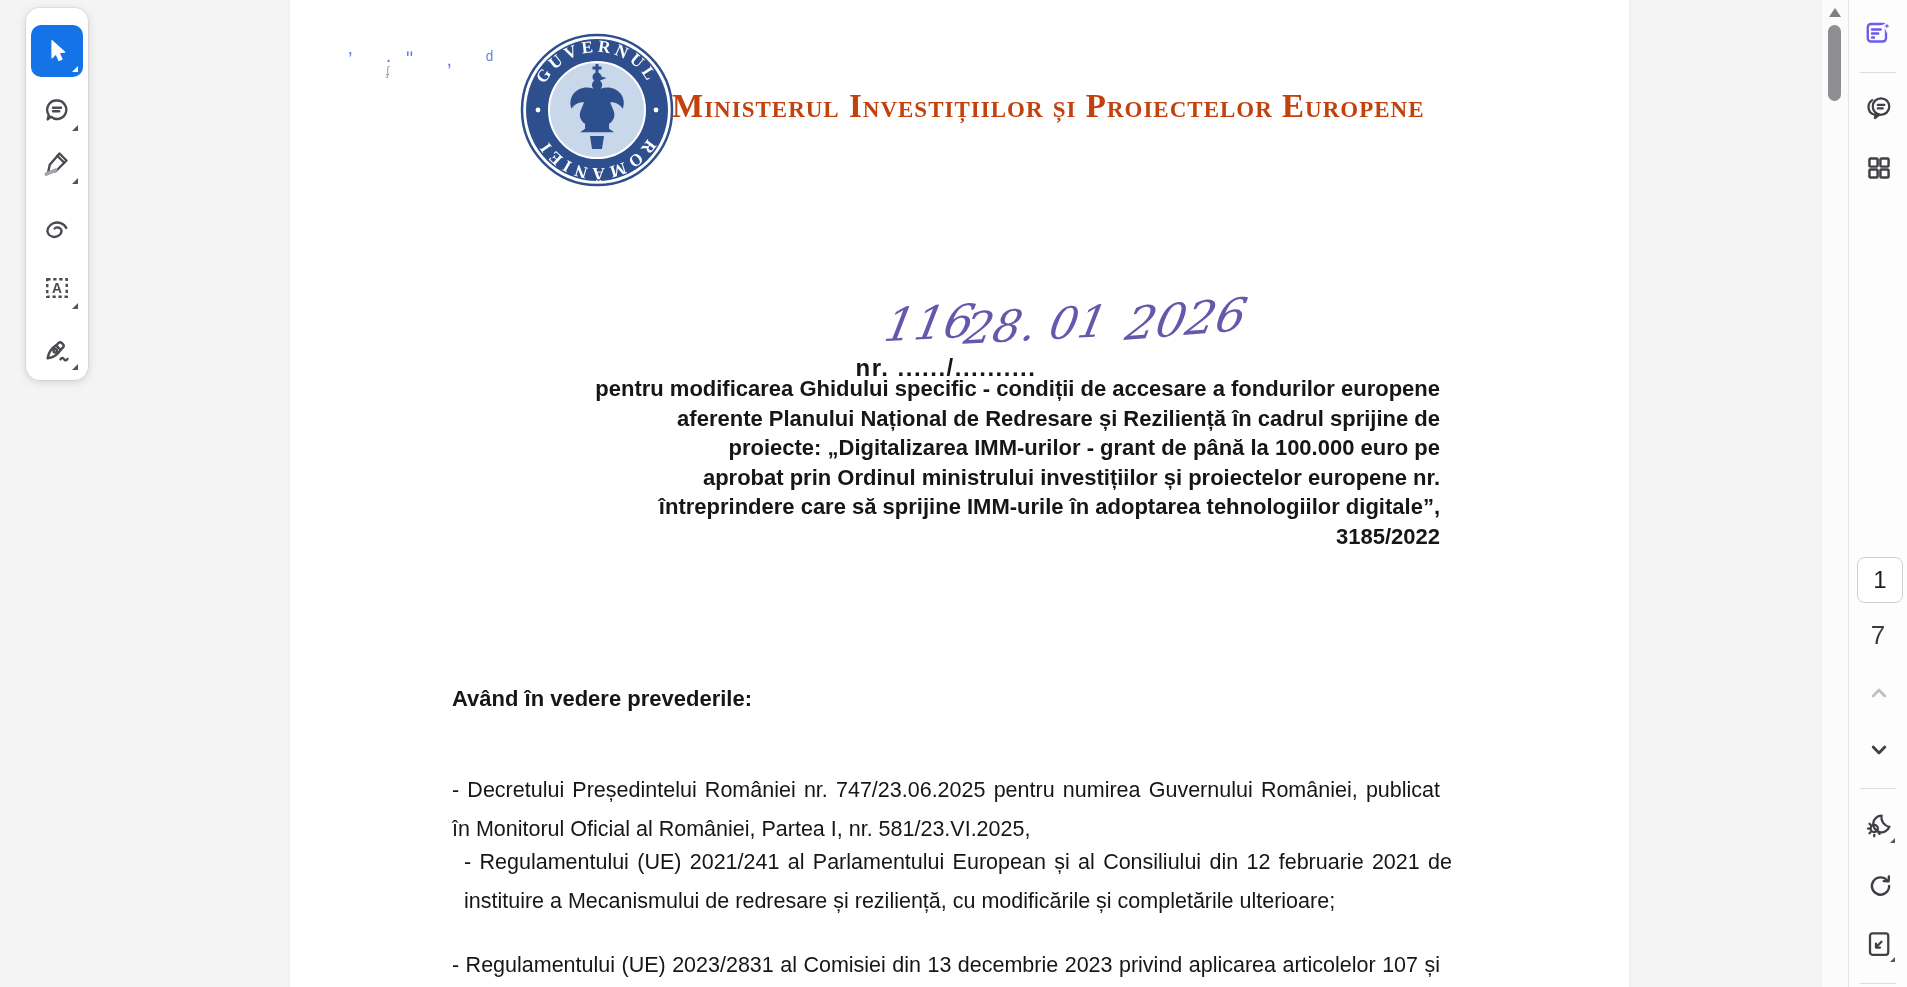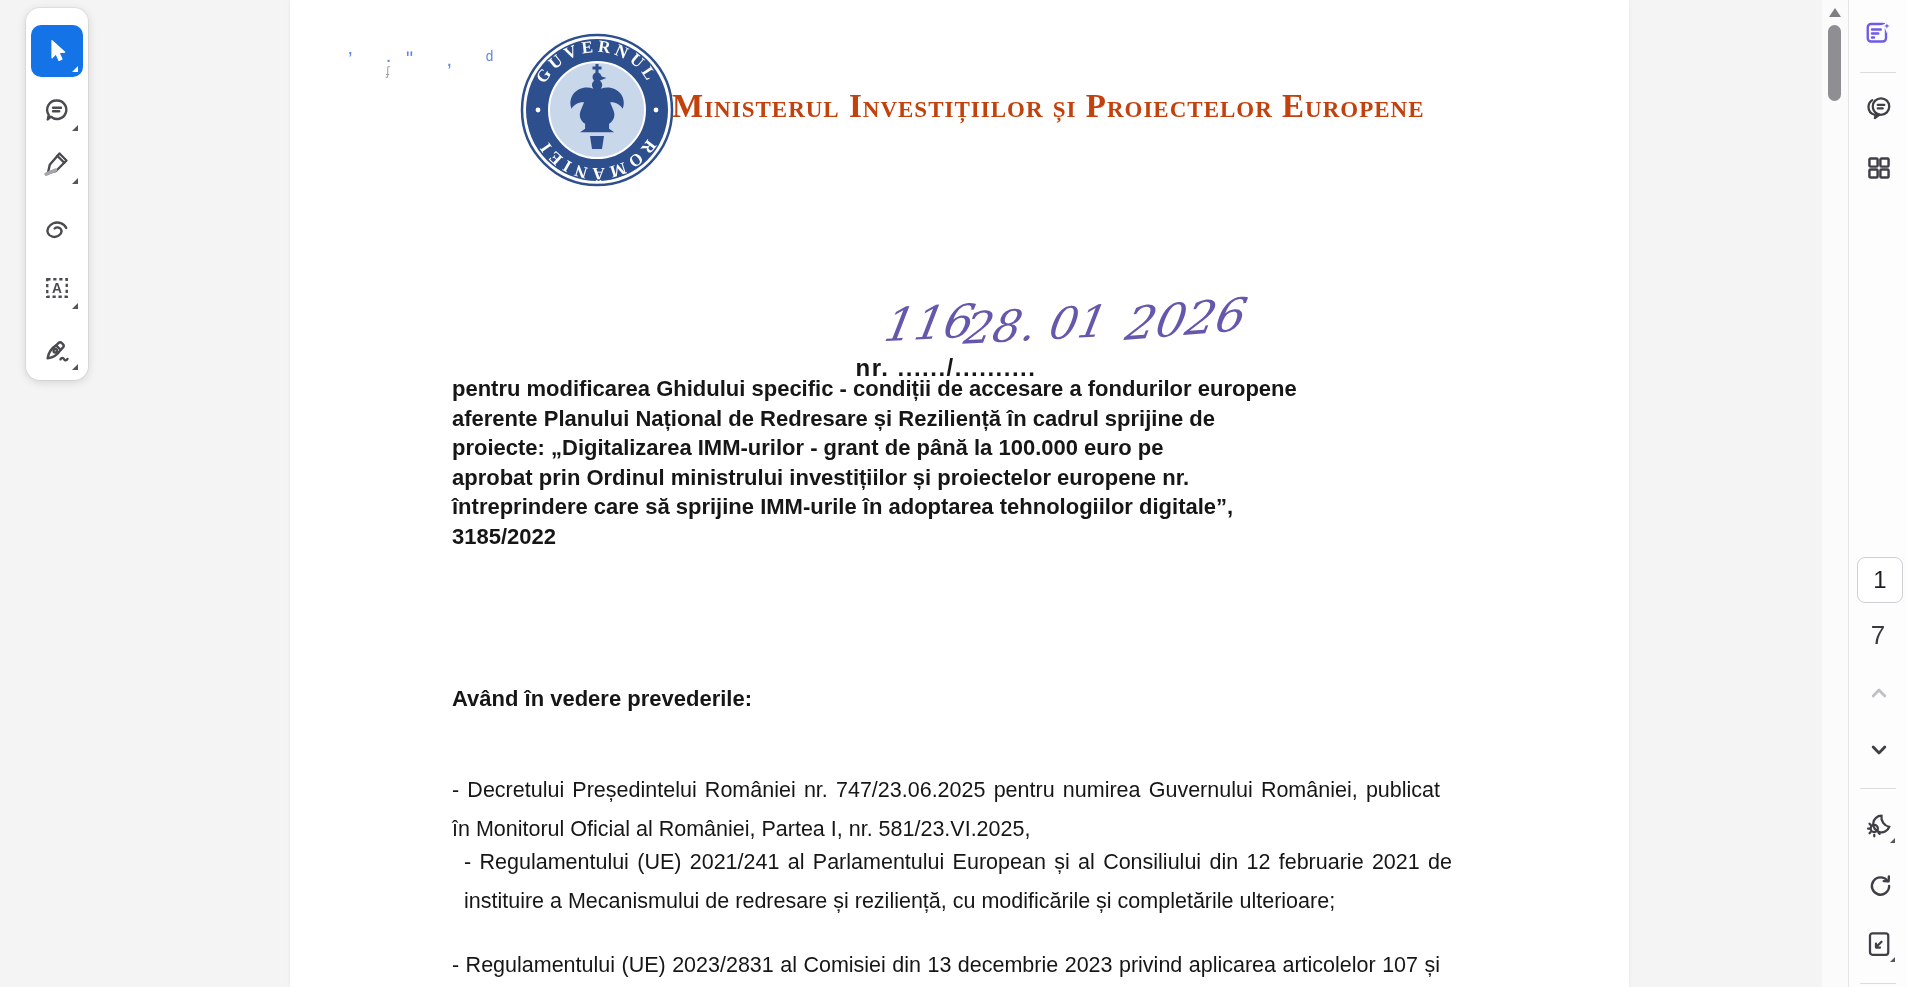--- a/index.html
+++ b/index.html
@@ -22,21 +22,21 @@
     font-weight:700;font-size:33px;letter-spacing:1px;color:#c2410c;
   }
   .doc-col{position:absolute;left:162px;width:988px;color:#161616;}
   .ordin{top:293px;text-align:center;font-weight:700;font-size:24px;}
   .nrline{top:327px;text-align:center;font-weight:700;font-size:24px;letter-spacing:1.5px;margin-top:27px;}
   .hand{
     position:absolute;font-family:"DejaVu Serif",serif;font-style:italic;
     color:#5C50A8;opacity:.95;transform:skewX(-14deg) rotate(-3deg);
     font-size:46px;line-height:1;white-space:nowrap;
   }
-  .title-block{top:374px;text-align:left;font-weight:700;font-size:22px;line-height:29.5px;}
+  .title-block{top:374px;text-align:right;font-weight:700;font-size:22px;line-height:29.5px;}
   .preamble{top:686px;font-weight:700;font-size:22px;}
   .para{position:absolute;left:162px;width:988px;text-align:justify;
         font-size:21.5px;line-height:39px;color:#161616;}
   
   .ltoolbar{
     position:absolute;left:26px;top:8px;width:62px;height:372px;
     background:#fff;border-radius:14px;
     box-shadow:0 0 0 1px rgba(0,0,0,.05),0 2px 10px rgba(0,0,0,.14);
   }
   .tool-btn{position:absolute;left:5px;width:52px;height:52px;border-radius:10px;

